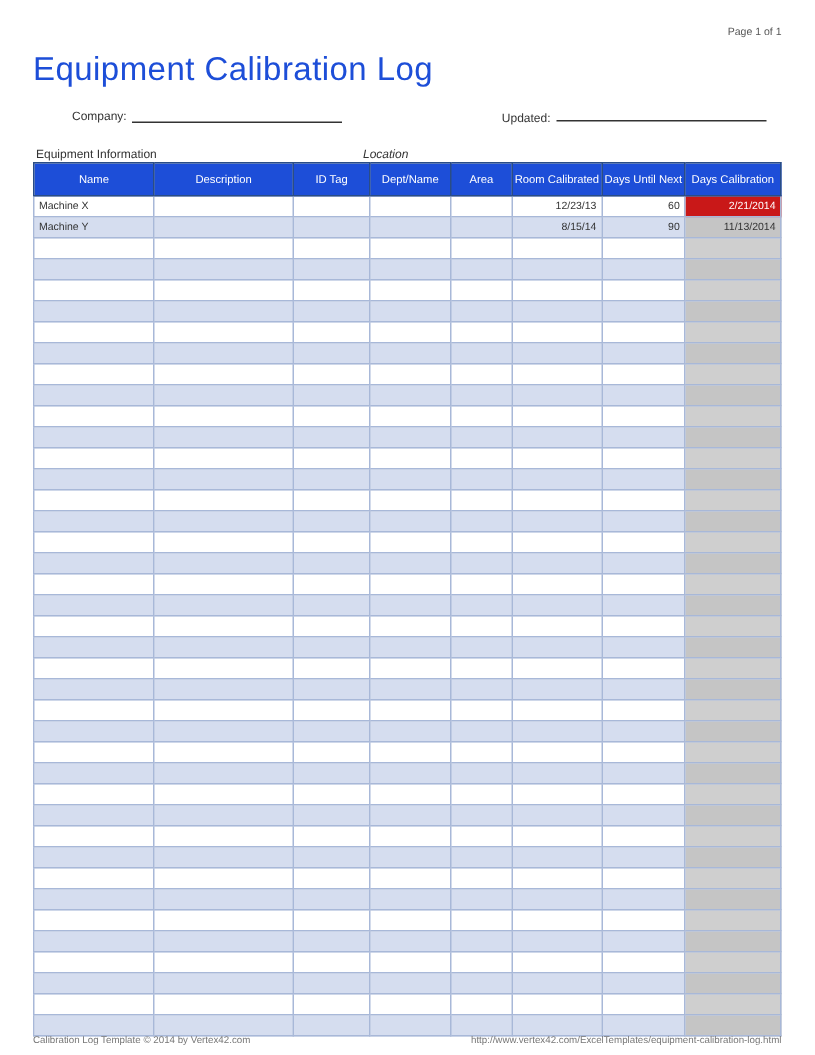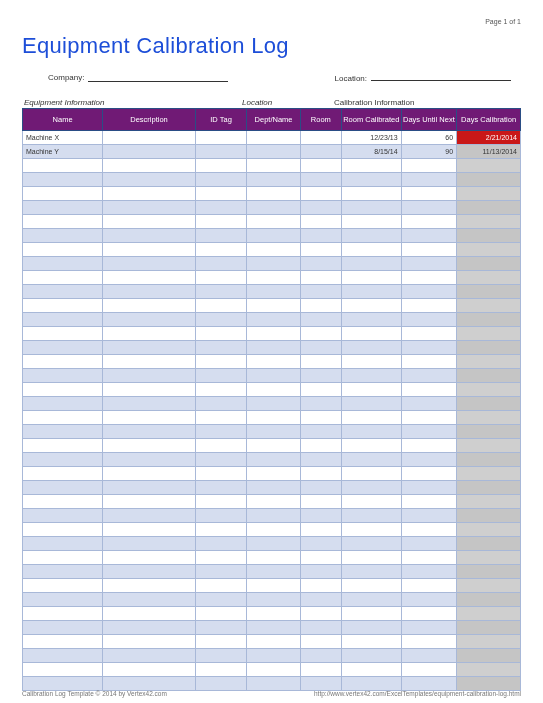--- a/index.html
+++ b/index.html
@@ -15,26 +15,26 @@
   }
   .page-num { text-align: right; font-size: 7px; color: #555; margin-bottom: 8px; }
   .title { color: #1d4ed8; font-size: 22px; font-weight: normal; margin-bottom: 12px; letter-spacing: 0.3px; }
   .meta-row { display: flex; font-size: 8px; margin-bottom: 14px; gap: 20px; }
   .meta-left { flex: 1; display: flex; align-items: center; padding-left: 26px; }
   .meta-right { flex: 1; display: flex; align-items: baseline; justify-content: flex-end; padding-right: 10px; }
   .meta-label { margin-right: 4px; }
   .underline { flex: 1; border-bottom: 1px solid #333; height: 10px; max-width: 140px; }
   .section-row { display: flex; font-size: 8px; color: #333; }
   .sec { padding: 1px 2px; }
-  .sec-equip { width: 218px; font-style: italic; }
+  .sec-equip { width: 218px; }
   .sec-loc { width: 92px; font-style: italic; }
   .sec-cal { flex: 1; }
   table { border-collapse: collapse; width: 100%; table-layout: fixed; }
   th {
-    background: #701a75;
+    background: #1d4ed8;
     color: #fff;
     font-size: 7.5px;
     font-weight: normal;
     text-align: center;
     border: 1px solid #2a4d85;
     padding: 2px 1px;
     height: 22px;
     vertical-align: middle;
   }
   td {
@@ -75,49 +75,48 @@
 
 <div class="page-num">Page 1 of 1</div>
 <div class="title">Equipment Calibration Log</div>
 
 <div class="meta-row">
   <div class="meta-left">
     <span class="meta-label">Company:</span>
     <span class="underline"></span>
   </div>
   <div class="meta-right">
-    <span class="meta-label">Location:</span>
+    <span class="meta-label">Updated:</span>
     <span class="underline"></span>
   </div>
 </div>
 
 <div class="section-row">
   <div class="sec sec-equip">Equipment Information</div>
   <div class="sec sec-loc">Location</div>
-  <div class="sec sec-cal">Calibration Information</div>
 </div>
 
 <table>
   <colgroup>
     <col class="c-name">
       <col class="c-desc">
       <col class="c-id">
       <col class="c-dept">
     <col class="c-room">
       <col class="c-last">
       <col class="c-days">
       <col class="c-next">
   </colgroup>
   <thead>
     <tr>
       <th>Name</th>
       <th>Description</th>
       <th>ID Tag</th>
       <th>Dept/Name</th>
-      <th>Room</th>
+      <th>Area</th>
       <th>Room Calibrated</th>
       <th>Days Until Next</th>
       <th>Days Calibration</th>
     </tr>
   </thead>
   <tbody id="tbody">
       <tr>
         <td class="name">Machine X</td>
         <td></td>
         <td></td>

